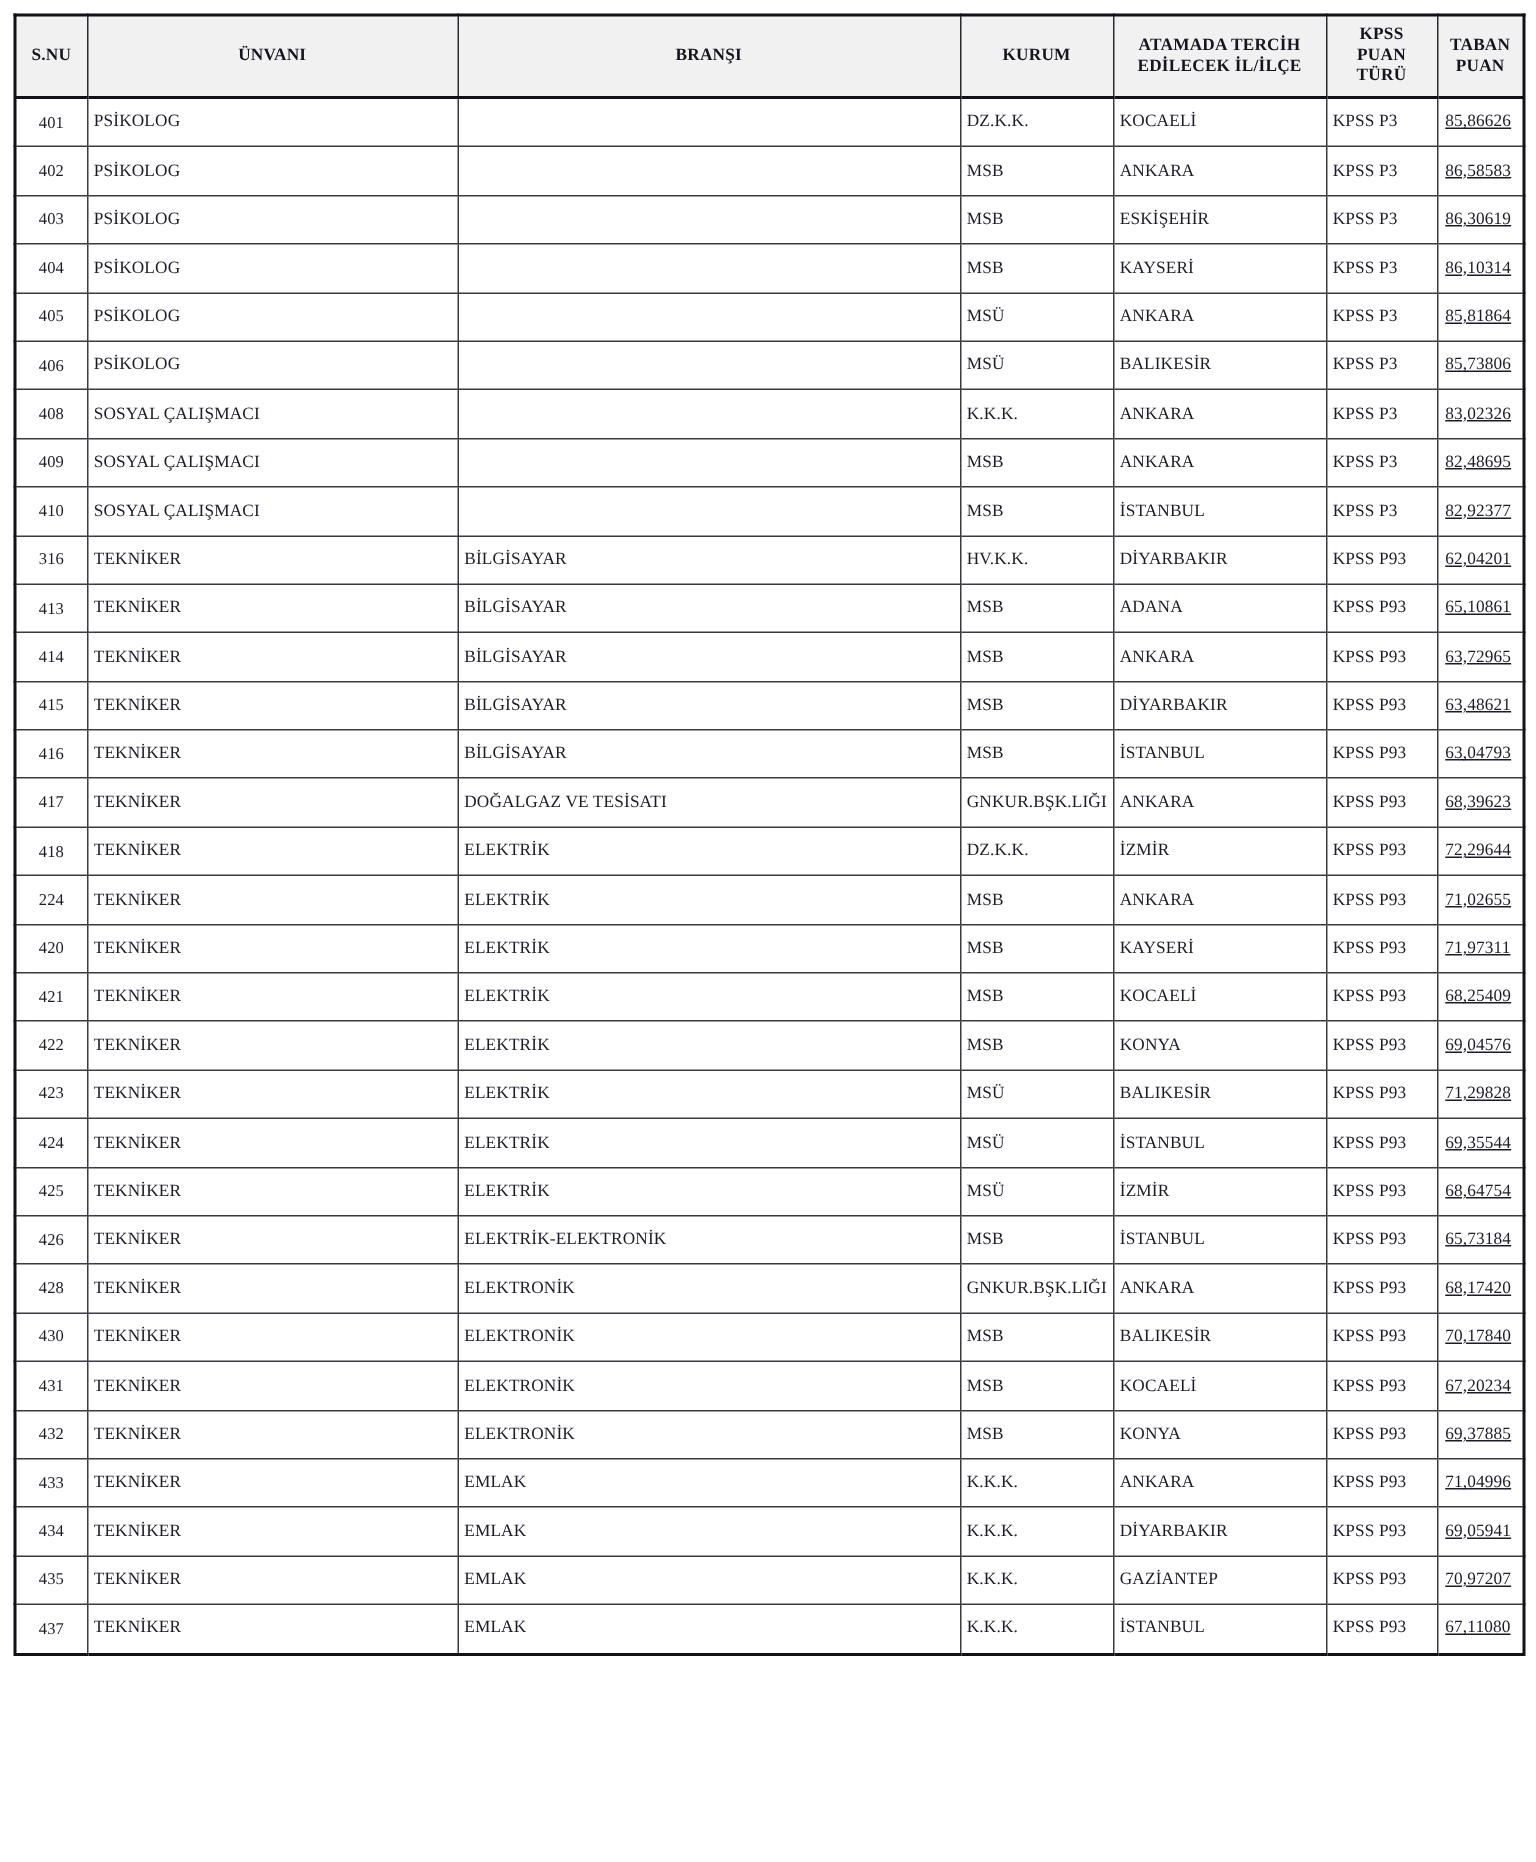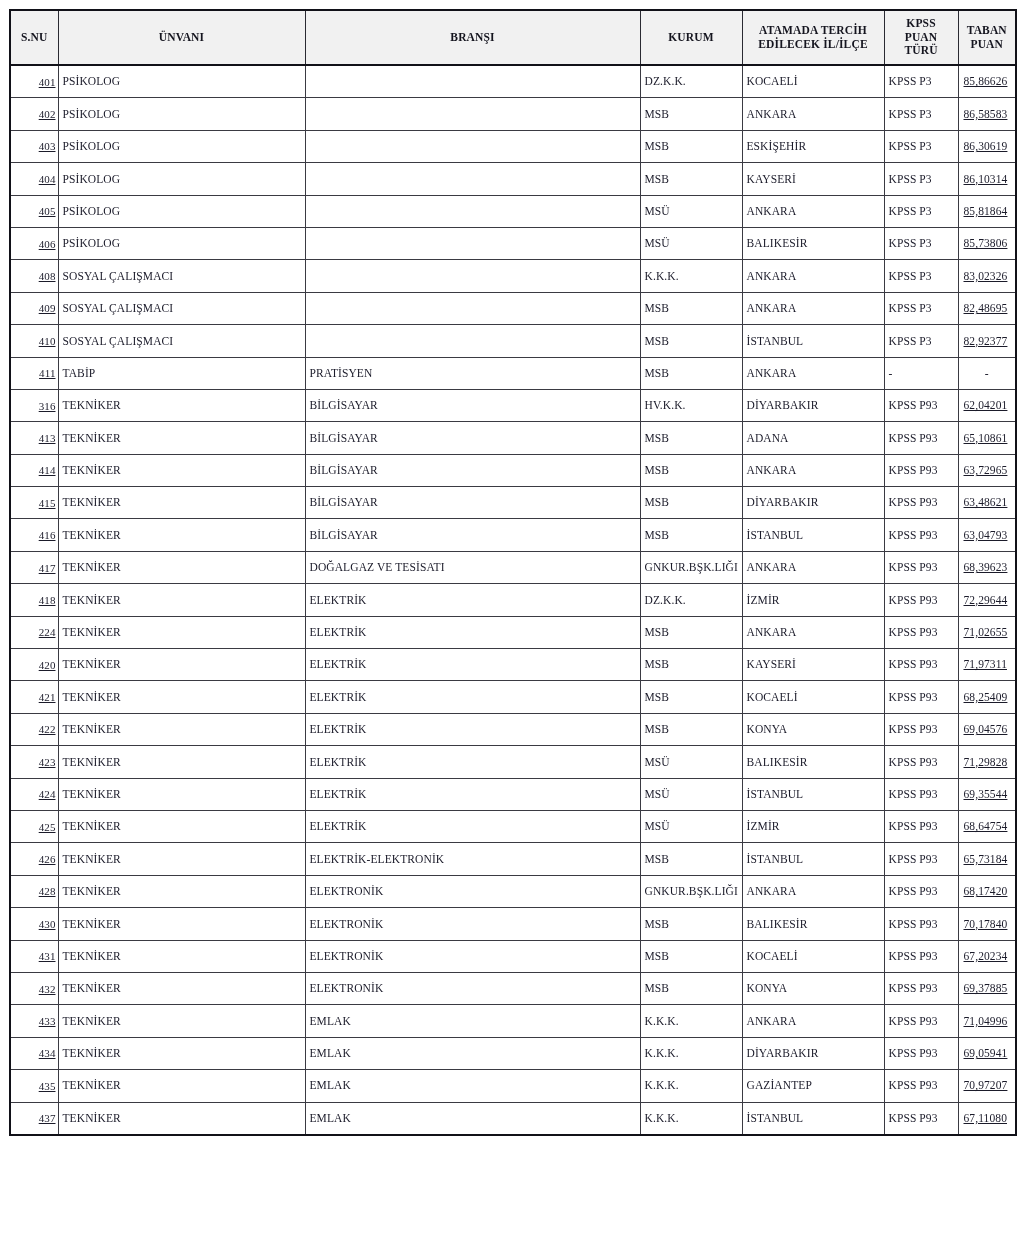--- a/index.html
+++ b/index.html
@@ -63,24 +63,23 @@
     padding: 1px 4px;
     vertical-align: middle;
     line-height: 1.1;
     color: #1b1b2a;
     letter-spacing: 0.1px;
     overflow: hidden;
     white-space: nowrap;
   }
 
   tbody td.sn {
-    text-align: right;
+    text-align: center;
     font-size: 11px;
     padding: 1px 2px;
-    text-decoration: underline;
   }
   tbody td.left   { text-align: left; }
   tbody td.puan   { text-align: left; padding-left: 5px; text-decoration: underline; }
   tbody td.dash-center { text-align: center; }
 
   
   tbody tr:last-child td { border-bottom: 2px solid #111118; }
 </style>
 </head>
 <body>
@@ -187,29 +186,20 @@
         <tr>
           <td class="sn">410</td>
           <td class="left">SOSYAL ÇALIŞMACI</td>
           <td class="left"></td>
           <td class="left">MSB</td>
           <td class="left">İSTANBUL</td>
           <td class="left">KPSS P3</td>
           <td class="puan">82,92377</td>
         </tr>
         <tr>
-          <td class="sn">411</td>
-          <td class="left">TABİP</td>
-          <td class="left">PRATİSYEN</td>
-          <td class="left">MSB</td>
-          <td class="left">ANKARA</td>
-          <td class="left">-</td>
-          <td class="dash-center">-</td>
-        </tr>
-        <tr>
           <td class="sn">316</td>
           <td class="left">TEKNİKER</td>
           <td class="left">BİLGİSAYAR</td>
           <td class="left">HV.K.K.</td>
           <td class="left">DİYARBAKIR</td>
           <td class="left">KPSS P93</td>
           <td class="puan">62,04201</td>
         </tr>
         <tr>
           <td class="sn">413</td>

